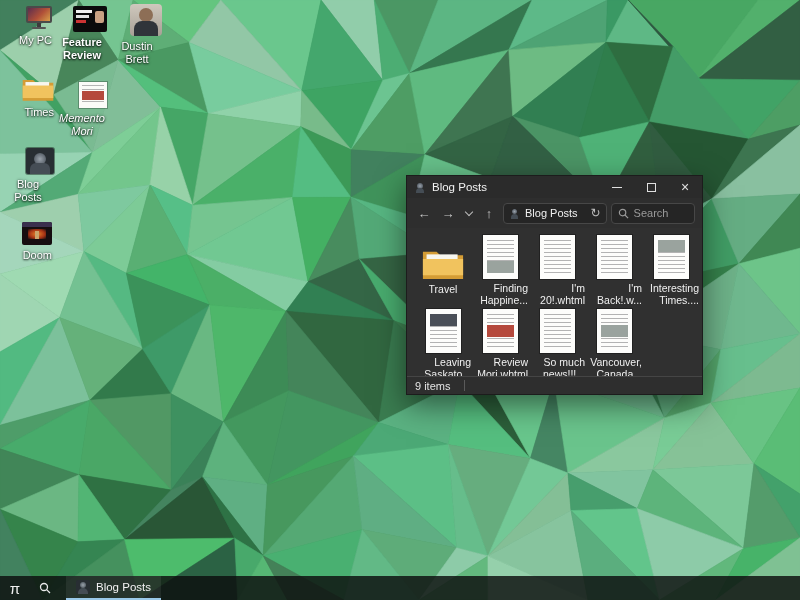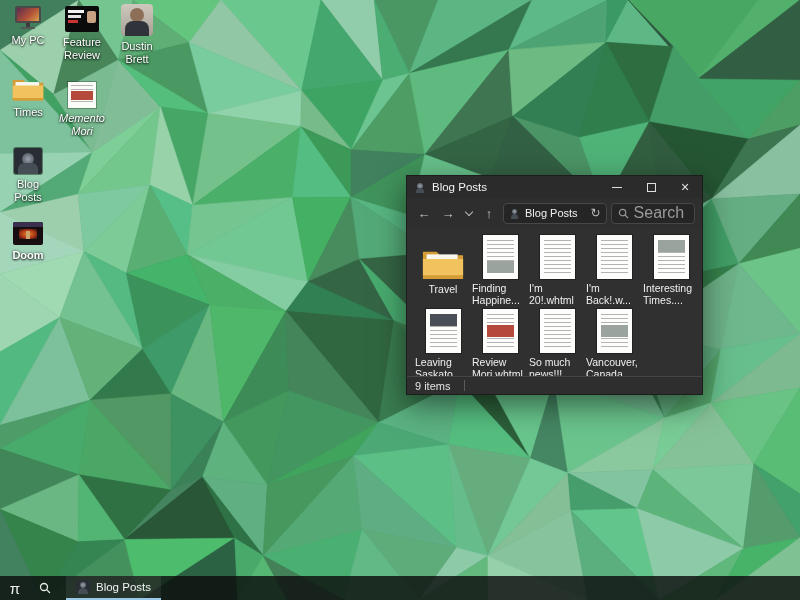--- a/index.html
+++ b/index.html
@@ -6,21 +6,21 @@
     --accent:#9ac9e8;
     --win-bg:#303030;
     --field-bg:#252525;
   }
   *{box-sizing:border-box;margin:0;padding:0;font-family:"Liberation Sans",sans-serif;}
   html,body{width:800px;height:600px;overflow:hidden;background:#2c6b4a;}
   #stage{position:relative;width:800px;height:600px;overflow:hidden;}
   #wp{position:absolute;inset:0;width:800px;height:600px;display:block;}
 
   
-  .dicon{position:absolute;display:flex;flex-direction:column;align-items:center;gap:4px;cursor:default;}
+  .dicon{position:absolute;display:flex;flex-direction:column;align-items:flex-end;gap:4px;cursor:default;}
   .dicon .dlabel{font-size:11px;color:#fff;text-align:center;line-height:1.15;
     text-shadow:0 1px 2px rgba(0,0,0,.85),0 0 3px rgba(0,0,0,.6);}
   .monitor{width:26px;height:24px;position:relative;}
   .monitor .scr{position:absolute;left:0;top:0;width:26px;height:17px;border:2px solid #4a4a4a;border-radius:2px;
     background:linear-gradient(135deg,#5b2d4e 0%,#b05038 55%,#d8a04a 100%);}
   .monitor .neck{position:absolute;left:11px;top:17px;width:4px;height:4px;background:#3c3c3c;}
   .monitor .base{position:absolute;left:6px;top:21px;width:14px;height:2px;background:#555;border-radius:1px;}
   .vthumb{width:34px;height:26px;background:#0b0b0b;border-radius:2px;position:relative;overflow:hidden;}
   .vthumb i{position:absolute;display:block;}
   .vthumb .t1{left:3px;top:4px;width:16px;height:3px;background:#f2f2f2;}
@@ -69,28 +69,28 @@
     display:flex;align-items:center;padding:0 5px;gap:5px;min-width:0;}
   #addressbar .addr-icon{width:11px;height:11px;flex:0 0 auto;}
   #addressbar .addr-icon .dark-thumb{width:11px;height:11px;box-shadow:none;}
   #addressbar .addr-icon .dark-thumb::before{left:3px;top:1px;width:5px;height:5px;}
   #addressbar .addr-icon .dark-thumb::after{left:2px;top:6px;width:7px;height:5px;}
   #addr-text{font-size:11px;color:#f0f0f0;flex:1 1 auto;white-space:nowrap;overflow:hidden;}
   .refresh{font-size:12px;color:#bdbdbd;flex:0 0 auto;}
   #searchbar{flex:1 1 0;height:21px;background:var(--field-bg);border:1px solid #474747;border-radius:4px;
     display:flex;align-items:center;padding:0 6px;gap:5px;min-width:0;}
   #searchbar svg{flex:0 0 auto;}
-  #search-input{flex:1 1 auto;min-width:0;background:transparent;border:0;outline:none;color:#ddd;font-size:16px;}
+  #search-input{flex:1 1 auto;min-width:0;background:transparent;border:0;outline:none;color:#ddd;font-size:11px;}
   #search-input::placeholder{color:#9a9a9a;}
 
   #filegrid{flex:1 1 auto;display:grid;grid-template-columns:repeat(5,56px);grid-auto-rows:72px;
     column-gap:1px;row-gap:2px;padding:6px 4px 0 8px;align-content:start;overflow:hidden;}
   .file{display:flex;flex-direction:column;align-items:center;cursor:default;}
   .file .icon-area{height:46px;display:flex;align-items:flex-end;justify-content:center;}
-  .fname{margin-top:3px;font-size:10.5px;line-height:1.15;color:#f0f0f0;text-align:left;max-width:56px;max-height:25px;overflow:hidden;word-wrap:break-word;}
+  .fname{margin-top:3px;font-size:10.5px;line-height:1.15;color:#f0f0f0;text-align:right;max-width:56px;max-height:25px;overflow:hidden;word-wrap:break-word;}
   .doc{width:35px;height:44px;background:#fdfdfb;position:relative;box-shadow:0 0 0 1px rgba(0,0,0,.3);}
   .doc::before{content:"";position:absolute;left:4px;right:4px;top:5px;bottom:4px;
     background:repeating-linear-gradient(#b3b3b3 0 1px,transparent 1px 4px);}
   .doc .pic{position:absolute;left:4px;right:4px;height:12px;background:#9aa39e;}
   .doc .pic.top{top:5px;}
   .doc .pic.mid{top:16px;}
   .doc .pic.low{top:26px;}
   .doc .pic.red{background:#b5493c;}
   .doc .pic.darkimg{background:#4a4f57;}
 
@@ -315,21 +315,21 @@
     </svg>
 
   <div class="dicon" style="left:4px;top:6px;width:48px;">
     <span class="monitor">
         <span class="scr"></span>
         <span class="neck"></span>
         <span class="base"></span>
       </span>
     <span class="dlabel">My PC</span>
   </div>
-  <div class="dicon" style="left:57px;top:6px;width:50px;">
+  <div class="dicon" style="left:57px;top:6px;width:50px;font-weight:bold;">
     <span class="vthumb">
         <i class="t1"></i>
         <i class="t2"></i>
         <i class="t3"></i>
         <i class="face"></i>
       </span>
     <span class="dlabel">Feature Review</span>
   </div>
   <div class="dicon" style="left:112px;top:4px;width:50px;">
     <span class="photo"></span>
@@ -346,21 +346,21 @@
   <div class="dicon" style="left:57px;top:82px;width:50px;font-style:italic;">
     <span class="mini-doc">
         <span class="blk"></span>
       </span>
     <span class="dlabel">Memento Mori</span>
   </div>
   <div class="dicon" style="left:2px;top:148px;width:52px;">
     <span class="dark-thumb"></span>
     <span class="dlabel">Blog Posts</span>
   </div>
-  <div class="dicon" style="left:4px;top:222px;width:48px;font-weight:bold;">
+  <div class="dicon" style="left:4px;top:222px;width:48px;">
     <span class="doom-thumb">
         <i class="sky"></i>
         <i class="fire"></i>
         <i class="fig"></i>
       </span>
     <span class="dlabel">Doom</span>
   </div>
 
   <div id="window">
     <div id="titlebar">

